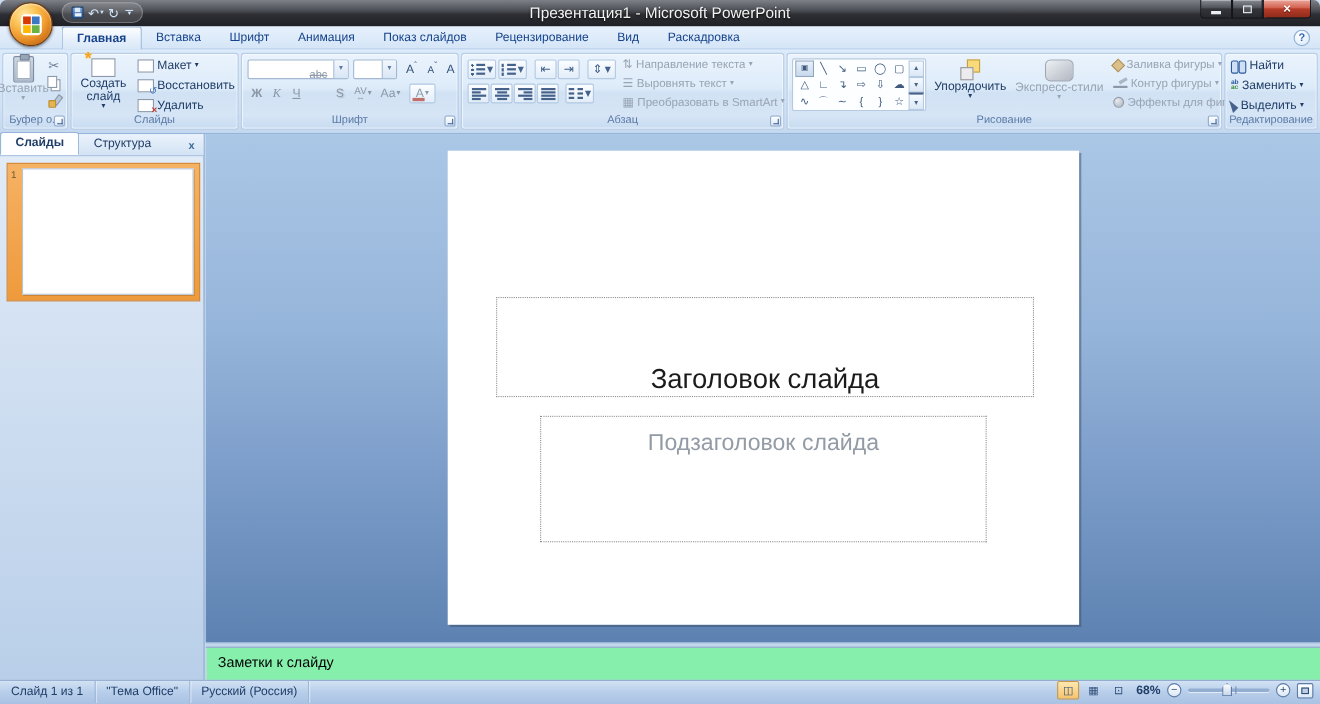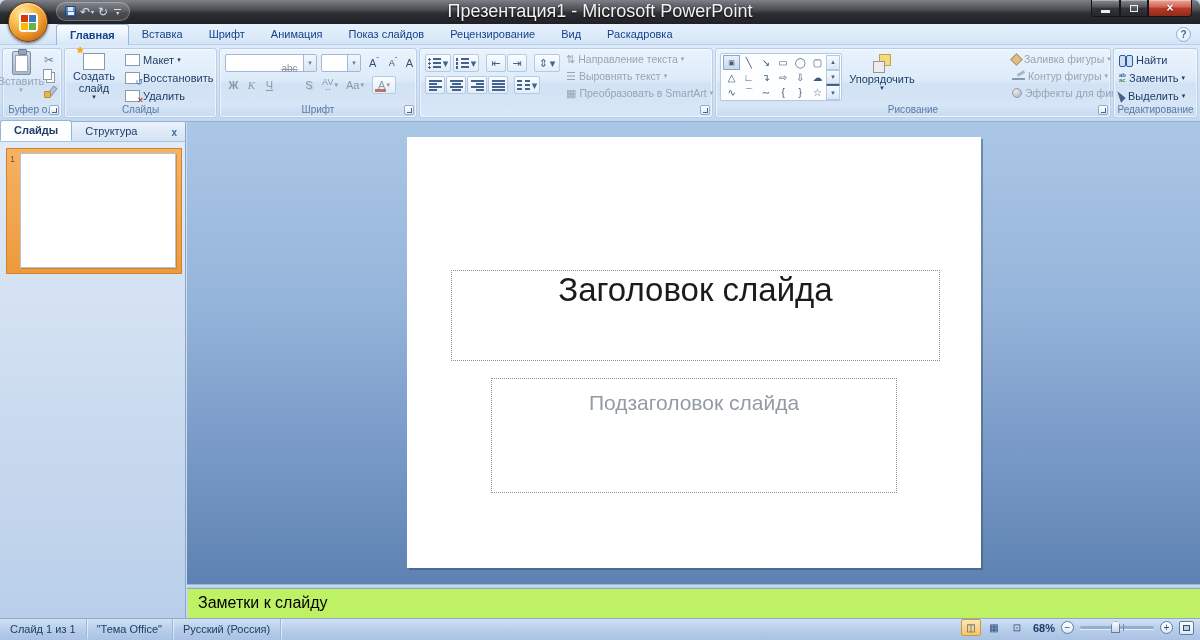--- a/index.html
+++ b/index.html
@@ -23,21 +23,21 @@
 .qat{position:absolute;left:56px;top:2px;height:19px;display:flex;align-items:center;gap:4px;
  background:rgba(255,255,255,.14);border:1px solid rgba(255,255,255,.25);border-radius:10px;padding:0 8px}
 .qat-btn{display:flex;align-items:center;color:#cfe2f7;font-size:12px;cursor:pointer;line-height:1}
 .ic-save{width:11px;height:11px;background:linear-gradient(#6f9fd8,#2d5f9e);border:1px solid #1c4475;border-radius:1px;position:relative}
 .ic-save::before{content:"";position:absolute;left:2px;top:0;width:5px;height:4px;background:#dce8f5}
 .ic-save::after{content:"";position:absolute;left:2px;bottom:1px;width:6px;height:3px;background:#e8f0fa}
 .qat .dd-s{font-size:6px;color:#cfe2f7;margin-left:1px}
 .qat-more{display:flex;flex-direction:column;align-items:center;color:#cfe2f7;font-size:6px;line-height:3px;margin-left:2px}
 .qat-more b{width:7px;height:1px;background:#cfe2f7;margin-bottom:2px}
 .win-title{position:absolute;left:0;right:0;top:0;height:22px;text-align:center;line-height:22px;
- font-size:18px;color:#f2f2f2;text-shadow:0 1px 2px #000;pointer-events:none}
+ font-size:14px;color:#f2f2f2;text-shadow:0 1px 2px #000;pointer-events:none}
 .winbtns{position:absolute;right:8px;top:0;display:flex;z-index:40}
 .wb{height:17px;border:1px solid #14161a;border-top:none;display:flex;align-items:center;justify-content:center;cursor:pointer;
  background:linear-gradient(#888b92,#4e5158 45%,#33353b 50%,#26282d);box-shadow:inset 0 1px 0 rgba(255,255,255,.35)}
 .wb-min{width:29px;border-radius:0 0 0 4px}
 .wb-min i{width:9px;height:3px;background:#e9eef5;margin-top:6px}
 .wb-res{width:28px}
 .wb-res i{width:8px;height:7px;border:1px solid #e9eef5;background:rgba(255,255,255,.15)}
 .wb-close{width:44px;border-radius:0 0 4px 0;background:linear-gradient(#eba79b,#d2604e 45%,#b63c29 50%,#8f2a1a);
  color:#fff;font-size:12px;font-weight:bold;text-shadow:0 1px 1px #5e1207}
 
@@ -174,28 +174,28 @@
 .thumb-sel{position:absolute;left:6px;top:26px;width:176px;height:126px;
  background:linear-gradient(#f6b264,#ee9a3c);border:1px solid #d2812a;padding:4px 5px 5px 13px;cursor:pointer}
 .thumb-num{position:absolute;left:3px;top:5px;font-size:9px;color:#6e5a39}
 .thumb-slide{width:100%;height:100%;background:#fff;border:1px solid #b9c4d2;box-shadow:1px 1px 0 rgba(120,90,40,.35)}
 .editor{position:absolute;left:187px;top:0;right:0;bottom:0}
 .canvas{position:absolute;left:0;top:0;right:0;height:462px;
  background:linear-gradient(180deg,#abc7e6 0%,#96b5da 38%,#7b9cc9 68%,#5d82b1 100%)}
 .slide{position:absolute;left:220px;top:15px;width:574px;height:431px;background:#fff;
  box-shadow:2px 2px 0 rgba(60,80,110,.5)}
 .ph{position:absolute;border:1px dotted #8f8f8f}
-.ph-title{left:44px;top:133px;width:489px;height:91px;display:flex;align-items:flex-start;justify-content:center;
- font-size:33px;color:#1b1b1b;cursor:text}
+.ph-title{left:44px;top:133px;width:489px;height:91px;display:flex;align-items:flex-end;justify-content:center;
+ font-size:25px;color:#1b1b1b;cursor:text}
 .ph-sub{left:84px;top:241px;width:406px;height:115px;text-align:center;padding-top:12px;
  font-size:21px;color:#939ba6;cursor:text}
 .splitter{position:absolute;left:0;right:0;top:462px;height:5px;cursor:row-resize;
  background:linear-gradient(#cddff2,#b4cce8);border-top:1px solid #9ab4d4;border-bottom:1px solid #8fa8c8}
-.notes{position:absolute;left:0;right:0;top:467px;bottom:0;background:#bef264;border-left:1px solid #c6d4e6;
- font-size:16px;color:#000;padding:5px 10px;cursor:text}
+.notes{position:absolute;left:0;right:0;top:467px;bottom:0;background:#86efac;border-left:1px solid #c6d4e6;
+ font-size:13px;color:#000;padding:5px 10px;cursor:text}
 
 
 .statusbar{position:absolute;left:0;bottom:0;right:0;height:22px;
  background:linear-gradient(#d2e2f4,#b9cfeb 45%,#a9c2e3);border-top:1px solid #8fa9cb;
  display:flex;align-items:flex-start;font-size:11px;color:#1f3d67}
 .seg{padding:0 10px;line-height:20px;border-right:1px solid #9db6d6;box-shadow:1px 0 0 rgba(255,255,255,.55);white-space:nowrap}
 .sb-right{margin-left:auto;display:flex;align-items:center;gap:3px;padding-right:6px}
 .vb{width:20px;height:17px;display:flex;align-items:center;justify-content:center;border:1px solid transparent;
  border-radius:2px;font-size:10px;color:#2f4f79;cursor:pointer}
 .vb.active{background:linear-gradient(#fde8b0,#f7c36a);border-color:#c89a47}
@@ -428,20 +428,21 @@
       <div class="row rtx dis" style="left:146px;top:21px;font-size:10.5px">
         <span class="gl dis">☰</span>
         <span>Выровнять текст</span>
           <span class="dd">▾</span>
         </div>
       <div class="row rtx dis" style="left:146px;top:38px;font-size:10.5px">
         <span class="gl dis">▦</span>
         <span>Преобразовать в SmartArt</span>
           <span class="dd">▾</span>
         </div>
+      <div class="grplabel">Абзац</div>
       <span class="dlg"></span>
     </div>
 
     <div class="grp" style="left:715px;width:396px">
       <div class="shapes">
         <div class="shgrid">
           <span style="border:1px solid #8fa6c2;background:linear-gradient(#e9f1fa,#c8d9ec);font-size:7px">▣</span>
           <span>╲</span>
           <span>↘</span>
           <span>▭</span>
@@ -464,20 +465,25 @@
           <span>▴</span>
           <span>▾</span>
           <span style="border-top:2px solid #44628c">▾</span>
         </div>
       </div>
       <div class="bigbtn" style="left:130px;top:2px;width:72px">
         <span class="ic-arrange"></span>
         <span>Упорядочить</span>
         <span class="dd">▾</span>
       </div>
+      <div class="bigbtn dis" style="left:204px;top:2px;width:86px">
+        <span class="ic-qstyle"></span>
+        <span>Экспресс-стили</span>
+        <span class="dd">▾</span>
+      </div>
       <div class="row rtx dis" style="left:296px;top:4px;font-size:10.5px">
         <span class="ic-fill"></span>
         <span>Заливка фигуры</span>
           <span class="dd">▾</span>
         </div>
       <div class="row rtx dis" style="left:296px;top:21px;font-size:10.5px">
         <span class="ic-outl"></span>
         <span>Контур фигуры</span>
           <span class="dd">▾</span>
         </div>

